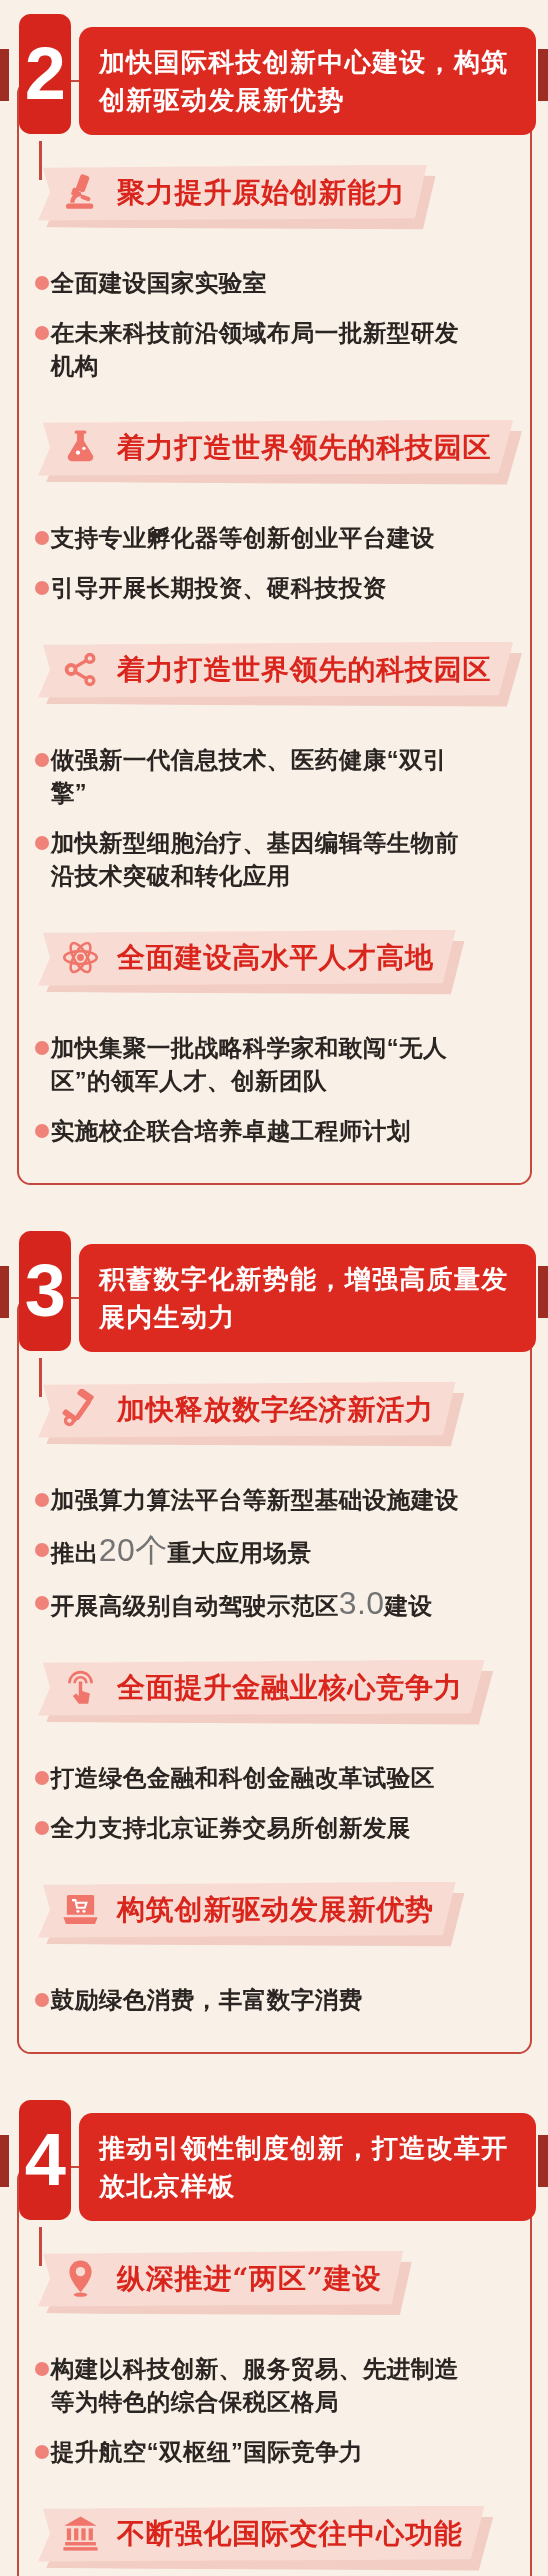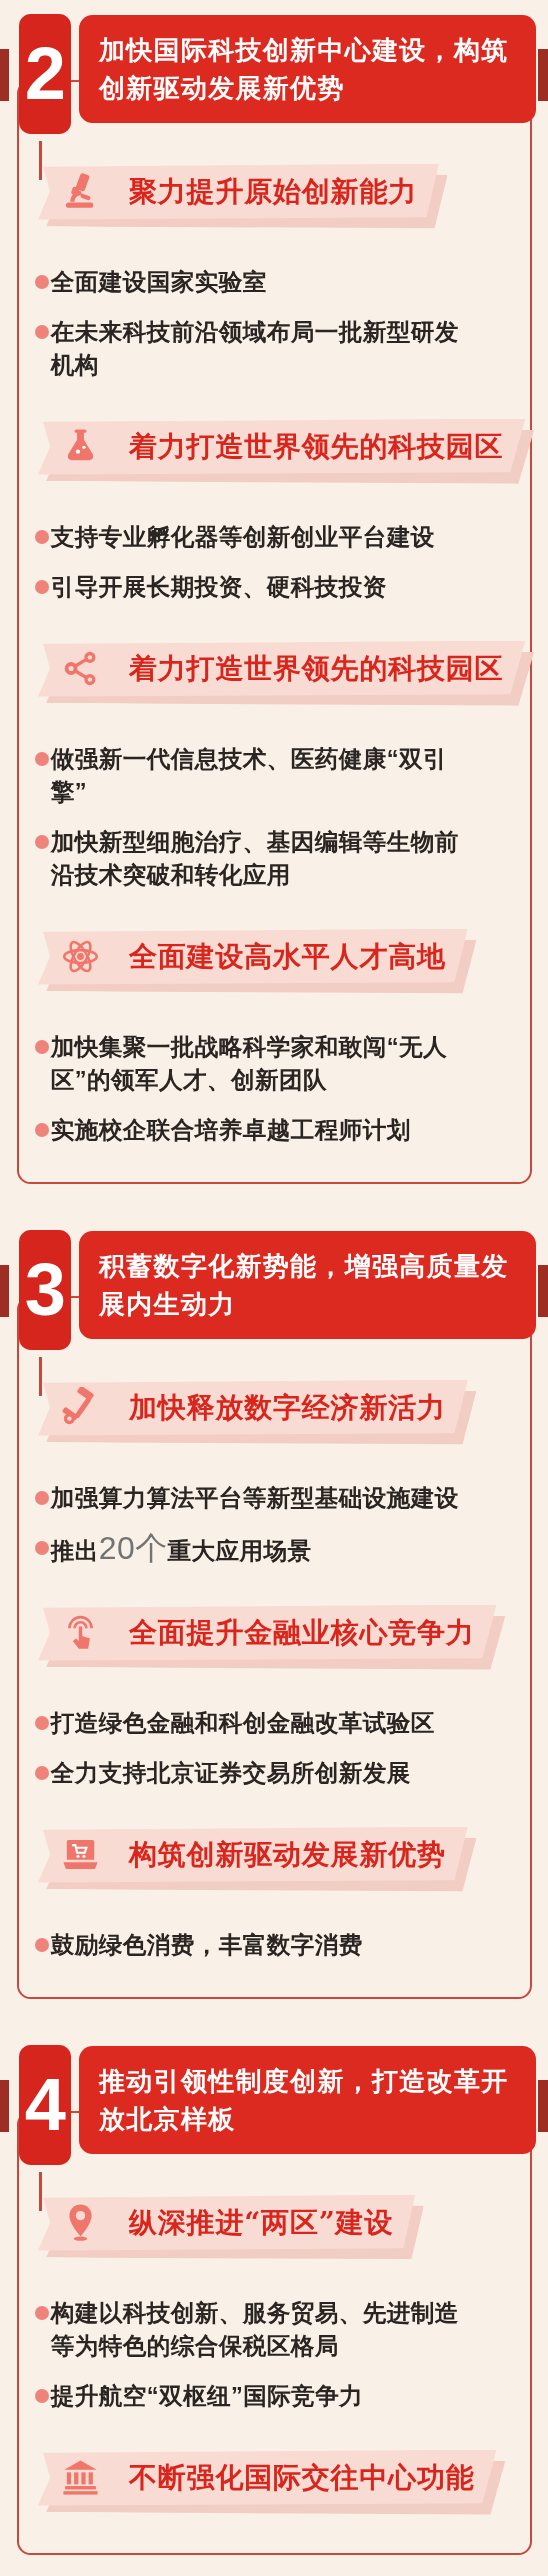--- a/index.html
+++ b/index.html
@@ -16,27 +16,27 @@
   .tab-r{right:0;width:11px}
   
   .outline{position:absolute;left:17px;right:17px;top:66px;bottom:0;
     border:2.5px solid #c7483d;border-radius:13.5px;z-index:0}
   .num-tail{position:absolute;left:39px;top:127px;width:3.4px;height:39px;background:#c7483d;z-index:0}
   
   .hd{position:relative;z-index:2;display:flex;align-items:flex-start;gap:7.6px;padding:0 13.5px 0 19.4px}
   .num{flex:none;width:52px;height:120px;margin-top:0;
     background:#d6251d;border-radius:11.8px;color:#fff;
     font-size:74px;font-weight:800;display:flex;align-items:center;justify-content:center}
-  .ttl{flex:1;margin:1px 0 0 0;height:108px;box-sizing:border-box;
+  .ttl{flex:1;margin:13px 0 0 0;height:108px;box-sizing:border-box;
     background:#dc2a20;border-radius:13.5px;color:#ffffff;
     font-size:26px;line-height:38px;letter-spacing:1.3px;font-weight:800;
     display:flex;align-items:center;padding:0 20px}
   .content{position:relative;z-index:1;padding:10px 18.6px 20px 21px}
   
-  .banner{position:relative;display:inline-flex;align-items:center;gap:28px;
+  .banner{position:relative;display:inline-flex;align-items:center;gap:16px;
     height:56px;margin:20px 0 29px 0;padding:0 22px 0 39px;z-index:1;max-width:473px}
   .banner::before{content:"";position:absolute;inset:0;background:#f2cdc4;
     clip-path:polygon(22px 6%,100% 0%,97% 96%,17px 100%,29px 50%);
     transform:translate(8.4px,8.4px) rotate(0.6deg);z-index:-2}
   .banner::after{content:"";position:absolute;inset:0;background:#f8dcd4;
     clip-path:polygon(22px 6%,100% 0%,97% 96%,17px 100%,29px 50%);z-index:-1}
   .bicon{width:41px;height:41px;flex:none;display:block}
   .bicon svg{width:100%;height:100%;display:block}
   .blabel{font-family:"DejaVu Serif","Liberation Serif",serif;font-weight:700;
     font-size:28px;color:#d9251c;letter-spacing:0.8px;white-space:nowrap}
@@ -161,20 +161,23 @@
                 <circle cx="11" cy="37" r="2.6" fill="#f8dcd4"></circle>
               </svg>
             </span>
             <span class="blabel">加快释放数字经济新活力</span>
           </div><div class="bullet">
             <span class="dot"></span>
             <p class="btext"><span class="">加强算力算法平台等新型基础设施建设</span></p>
           </div><div class="bullet">
             <span class="dot"></span>
             <p class="btext"><span class="">推出</span><span class="hl">20个</span><span class="">重大应用场景</span></p>
+          </div><div class="bullet">
+            <span class="dot"></span>
+            <p class="btext"><span class="">开展高级别自动驾驶示范区</span><span class="hl">3.0</span><span class="">建设</span></p>
           </div><div class="banner">
             <span class="bicon">
               <svg viewBox="0 0 48 48">
                 <g fill="none" stroke="#f0756a" stroke-width="3">
                   <path d="M11 19a13 13 0 0 1 26 0"></path>
                   <path d="M17 19a7 7 0 0 1 14 0"></path>
                 </g>
                 <path fill="#f0756a" d="M22 17h4v11l9 3-2 12H22l-7-9 4-3 3 3z"></path>
               </svg>
             </span>

